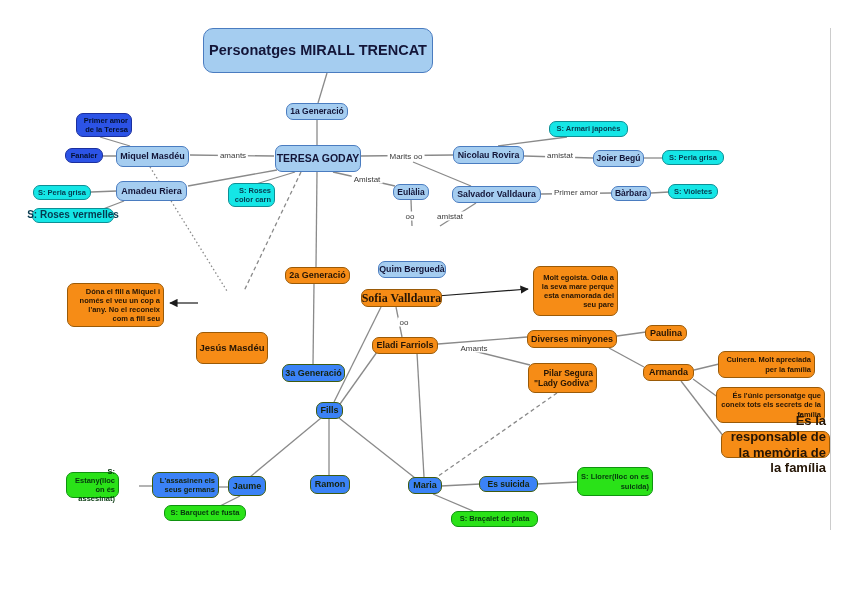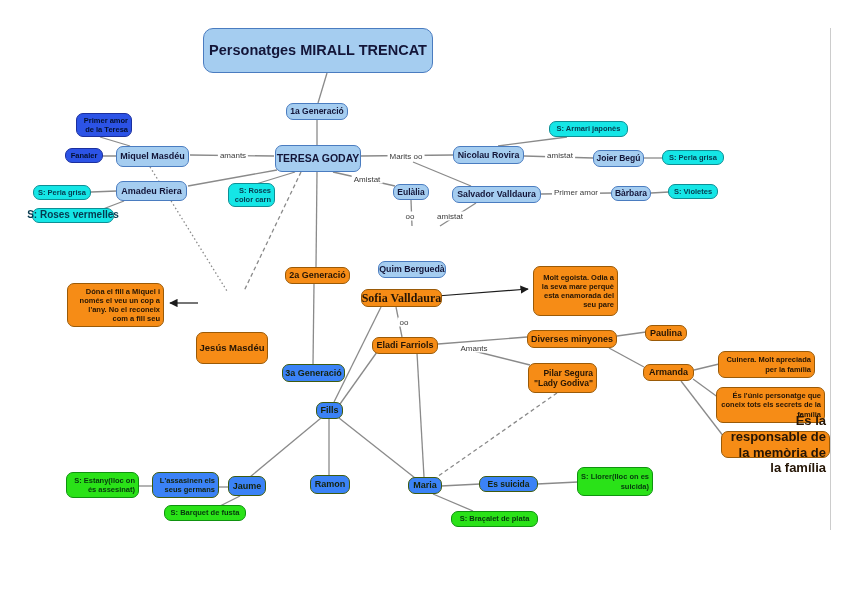--- a/index.html
+++ b/index.html
@@ -135,19 +135,19 @@
   <div class="node or wrap" style="left:716px;top:387px;width:109px;height:36px;font-size:7.5px;">És l'únic personatge que coneix tots els secrets de la família</div>
   <div class="node or wrap" style="left:718px;top:351px;width:97px;height:27px;font-size:7.5px;">Cuinera. Molt apreciada per la família</div>
   <div class="node or wrap" style="left:721px;top:431px;width:109px;height:27px;font-size:13px;">És la responsable de la memòria de la família</div>
   <div class="node or wrap" style="left:528px;top:363px;width:69px;height:30px;font-size:8.5px;">Pilar Segura "Lady Godiva"</div>
   <div class="node yg" style="left:282px;top:364px;width:63px;height:18px;font-size:9px;">3a Generació</div>
   <div class="node yg" style="left:316px;top:402px;width:27px;height:17px;font-size:9px;">Fills</div>
   <div class="node yg" style="left:228px;top:476px;width:38px;height:20px;font-size:9px;">Jaume</div>
   <div class="node yg" style="left:310px;top:475px;width:40px;height:19px;font-size:9px;">Ramon</div>
   <div class="node yg" style="left:408px;top:477px;width:34px;height:17px;font-size:9px;">Maria</div>
   <div class="node yg wrap" style="left:152px;top:472px;width:67px;height:26px;font-size:7.5px;">L'assasinen els seus germans</div>
-  <div class="node vg wrap" style="left:66px;top:472px;width:73px;height:26px;font-size:7.5px;">S: Estany(lloc on és assesinat)</div>
+  <div class="node vg wrap" style="left:66px;top:472px;width:53px;height:26px;font-size:7.5px;">S: Estany(lloc on és assesinat)</div>
   <div class="node vg" style="left:164px;top:505px;width:82px;height:16px;font-size:7.5px;">S: Barquet de fusta</div>
   <div class="node yg" style="left:479px;top:476px;width:59px;height:16px;font-size:8.5px;">Es suicida</div>
   <div class="node vg wrap" style="left:577px;top:467px;width:76px;height:29px;font-size:7.5px;border-radius:7px;">S: Llorer(lloc on es suicida)</div>
   <div class="node vg" style="left:451px;top:511px;width:87px;height:16px;font-size:7.5px;">S: Braçalet de plata</div>
 
 </div>
 
 </body></html>

